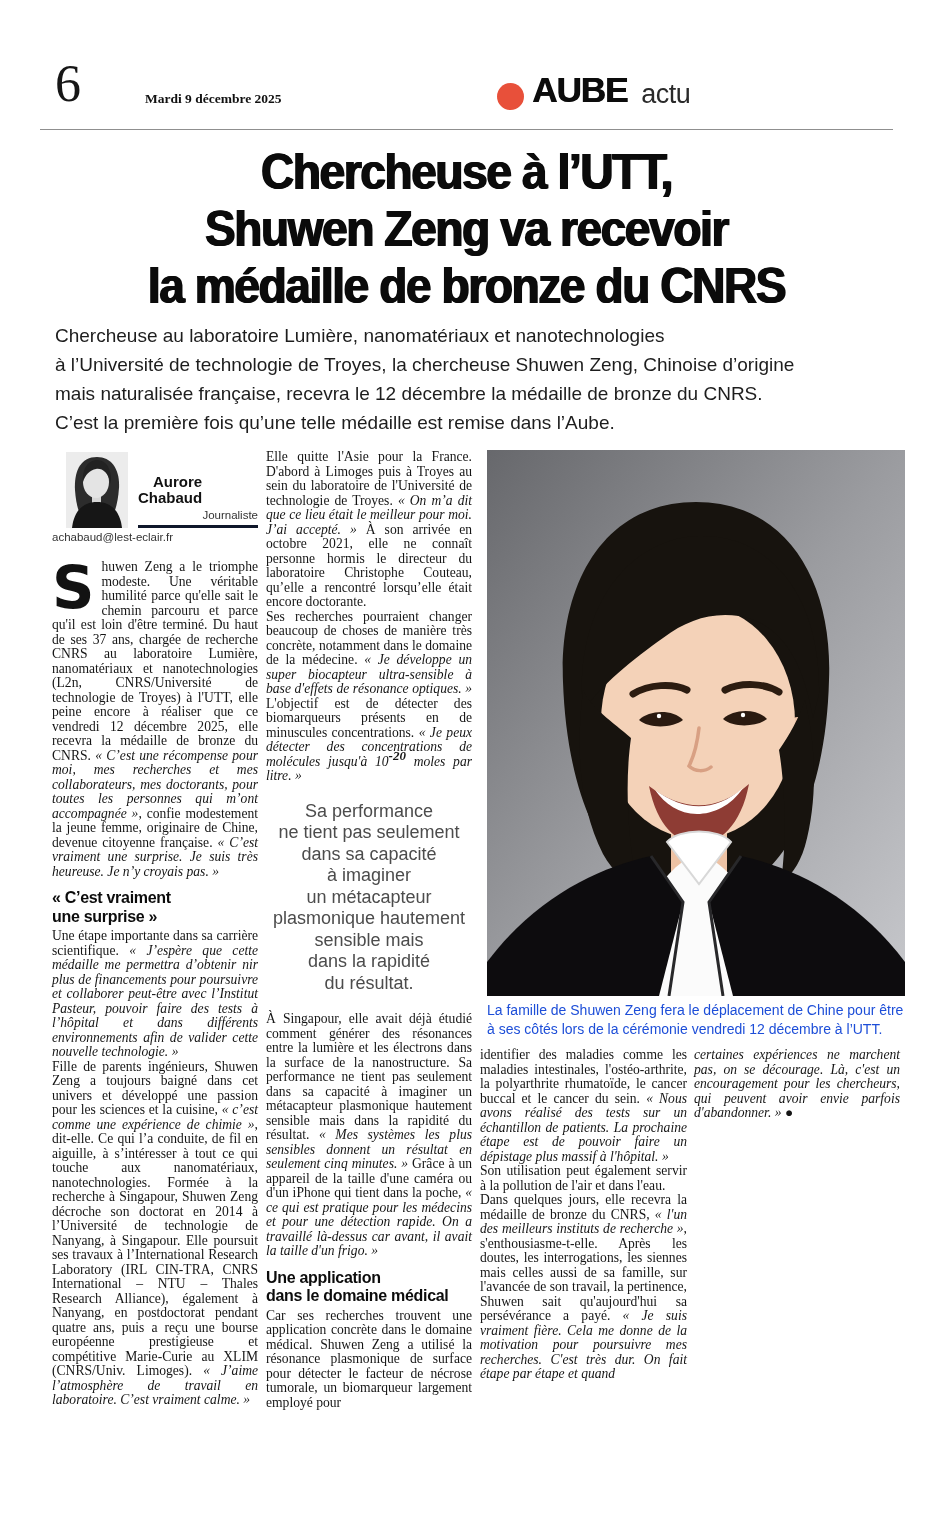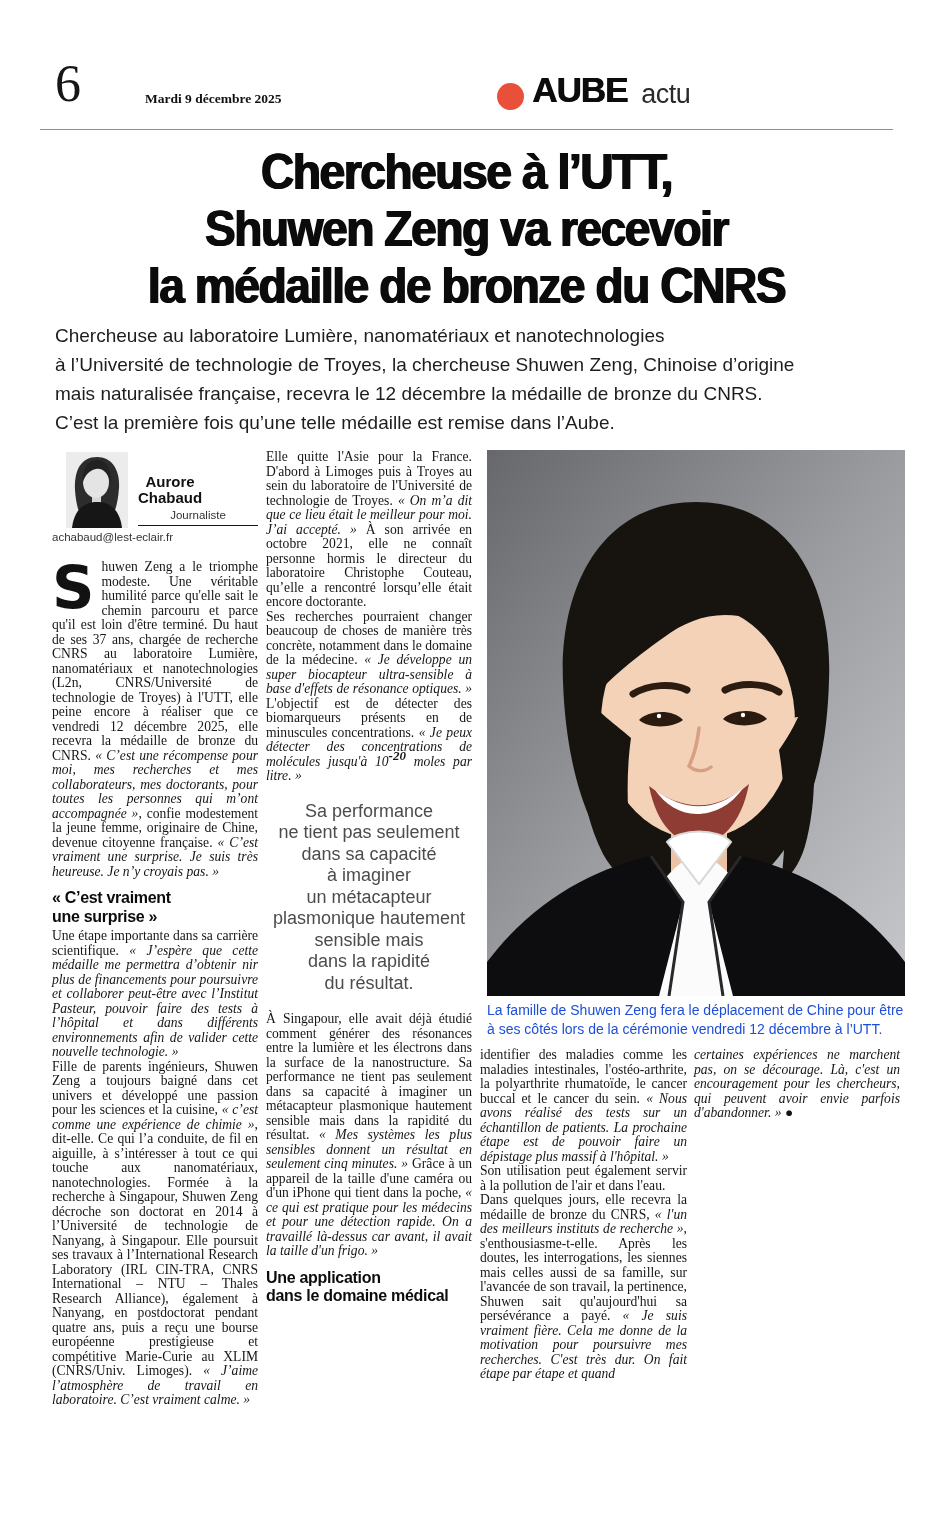--- a/index.html
+++ b/index.html
@@ -38,26 +38,26 @@
   .it{font-style:italic;}
   sup{font-size:13px;line-height:0;font-weight:bold;}
   .subhead{font-family:"Liberation Sans",sans-serif;font-weight:bold;font-size:16px;
        line-height:18.5px;margin:10px 0 3px;color:#0c0c0c;text-align:left;letter-spacing:-0.3px;}
   .pullquote{font-family:"Liberation Sans",sans-serif;font-size:18px;line-height:21.5px;
        color:#4c4c4c;text-align:center;margin:17px -12px 18px;}
   .dropcap{float:left;font-family:"DejaVu Sans",sans-serif;font-weight:bold;font-size:59px;
        line-height:47px;padding:4px 7px 2px 0;color:#121212;}
 
   
-  .byline{position:relative;height:110px;font-family:"Liberation Sans",sans-serif;text-align:center;}
+  .byline{position:relative;height:110px;font-family:"Liberation Sans",sans-serif;text-align:right;}
   .byline-avatar{position:absolute;left:14px;top:2px;width:62px;height:76px;}
   .byline-name{position:absolute;left:86px;top:24px;font-weight:bold;font-size:15px;
        line-height:16px;color:#111;}
   .byline-role{position:absolute;left:86px;top:58px;right:0;font-size:11.5px;color:#333;
-       border-bottom:1px solid #0f172a;padding-bottom:2px;}
+       border-bottom:3px solid #0f172a;padding-bottom:2px;}
   .byline-email{position:absolute;left:0;top:80px;font-size:11.5px;color:#333;}
 
   
   .photo{position:absolute;left:487px;top:450px;width:418px;height:546px;margin:0;}
   .photo svg{display:block;}
   .caption{position:absolute;left:487px;top:1001px;width:418px;
        font-family:"Liberation Sans",sans-serif;font-size:14px;line-height:18.5px;color:#1d4ed8;}
 </style>
 </head>
 <body>
@@ -102,20 +102,21 @@
         <p class="body-para"><span>Fille de parents ingénieurs, Shuwen Zeng a toujours baigné dans cet univers et développé une passion pour les sciences et la cuisine, </span><span class="it">« c’est comme une expérience de chimie »</span><span>, dit-elle. Ce qui l’a conduite, de fil en aiguille, à s’intéresser à tout ce qui touche aux nanomatériaux, nanotechnologies. Formée à la recherche à Singapour, Shuwen Zeng décroche son doctorat en 2014 à l’Université de technologie de Nanyang, à Singapour. Elle poursuit ses travaux à l’International Research Laboratory (IRL CIN-TRA, CNRS International – NTU – Thales Research Alliance), également à Nanyang, en postdoctorat pendant quatre ans, puis a reçu une bourse européenne prestigieuse et compétitive Marie-Curie au XLIM (CNRS/Univ. Limoges). </span><span class="it">« J’aime l’atmosphère de travail en laboratoire. C’est vraiment calme. »</span></p>
       </div>
   </section>
 
   <section class="col col2">
       <p class="body-para"><span>Elle quitte l'Asie pour la France. D'abord à Limoges puis à Troyes au sein du laboratoire de l'Université de technologie de Troyes. </span><span class="it">« On m’a dit que ce lieu était le meilleur pour moi. J’ai accepté. »</span><span> À son arrivée en octobre 2021, elle ne connaît personne hormis le directeur du laboratoire Christophe Couteau, qu’elle a rencontré lorsqu’elle était encore doctorante.</span></p>
       <p class="body-para"><span>Ses recherches pourraient changer beaucoup de choses de manière très concrète, notamment dans le domaine de la médecine. </span><span class="it">« Je développe un super biocapteur ultra-sensible à base d'effets de résonance optiques. »</span><span> L'objectif est de détecter des biomarqueurs présents en de minuscules concentrations. </span><span class="it">« Je peux détecter des concentrations de molécules jusqu'à 10</span><sup class="it">-20</sup><span class="it"> moles par litre. »</span></p>
       <div class="pullquote">Sa performance<br>ne tient pas seulement<br>dans sa capacité<br>à imaginer<br>un métacapteur<br>plasmonique hautement<br>sensible mais<br>dans la rapidité<br>du résultat.</div>
       <p class="body-para"><span>À Singapour, elle avait déjà étudié comment générer des résonances entre la lumière et les électrons dans la surface de la nanostructure. Sa performance ne tient pas seulement dans sa capacité à imaginer un métacapteur plasmonique hautement sensible mais dans la rapidité du résultat. </span><span class="it">« Mes systèmes les plus sensibles donnent un résultat en seulement cinq minutes. »</span><span> Grâce à un appareil de la taille d'une caméra ou d'un iPhone qui tient dans la poche, </span><span class="it">« ce qui est pratique pour les médecins et pour une détection rapide. On a travaillé là-dessus car avant, il avait la taille d'un frigo. »</span></p>
       <h3 class="subhead">Une application<br>dans le domaine médical</h3>
+      <p class="body-para"><span>Car ses recherches trouvent une application concrète dans le domaine médical. Shuwen Zeng a utilisé la résonance plasmonique de surface pour détecter le facteur de nécrose tumorale, un biomarqueur largement employé pour</span></p>
     </section>
 
   <figure class="photo">
     <svg width="418" height="546" viewBox="0 0 418 546" xmlns="http://www.w3.org/2000/svg">
       <defs>
         <linearGradient id="bgGrad" x1="0" y1="0" x2="1" y2="1">
           <stop offset="0" stop-color="#67686c"></stop>
           <stop offset="0.5" stop-color="#9b9ca0"></stop>
           <stop offset="1" stop-color="#c7c8cc"></stop>
         </linearGradient>

